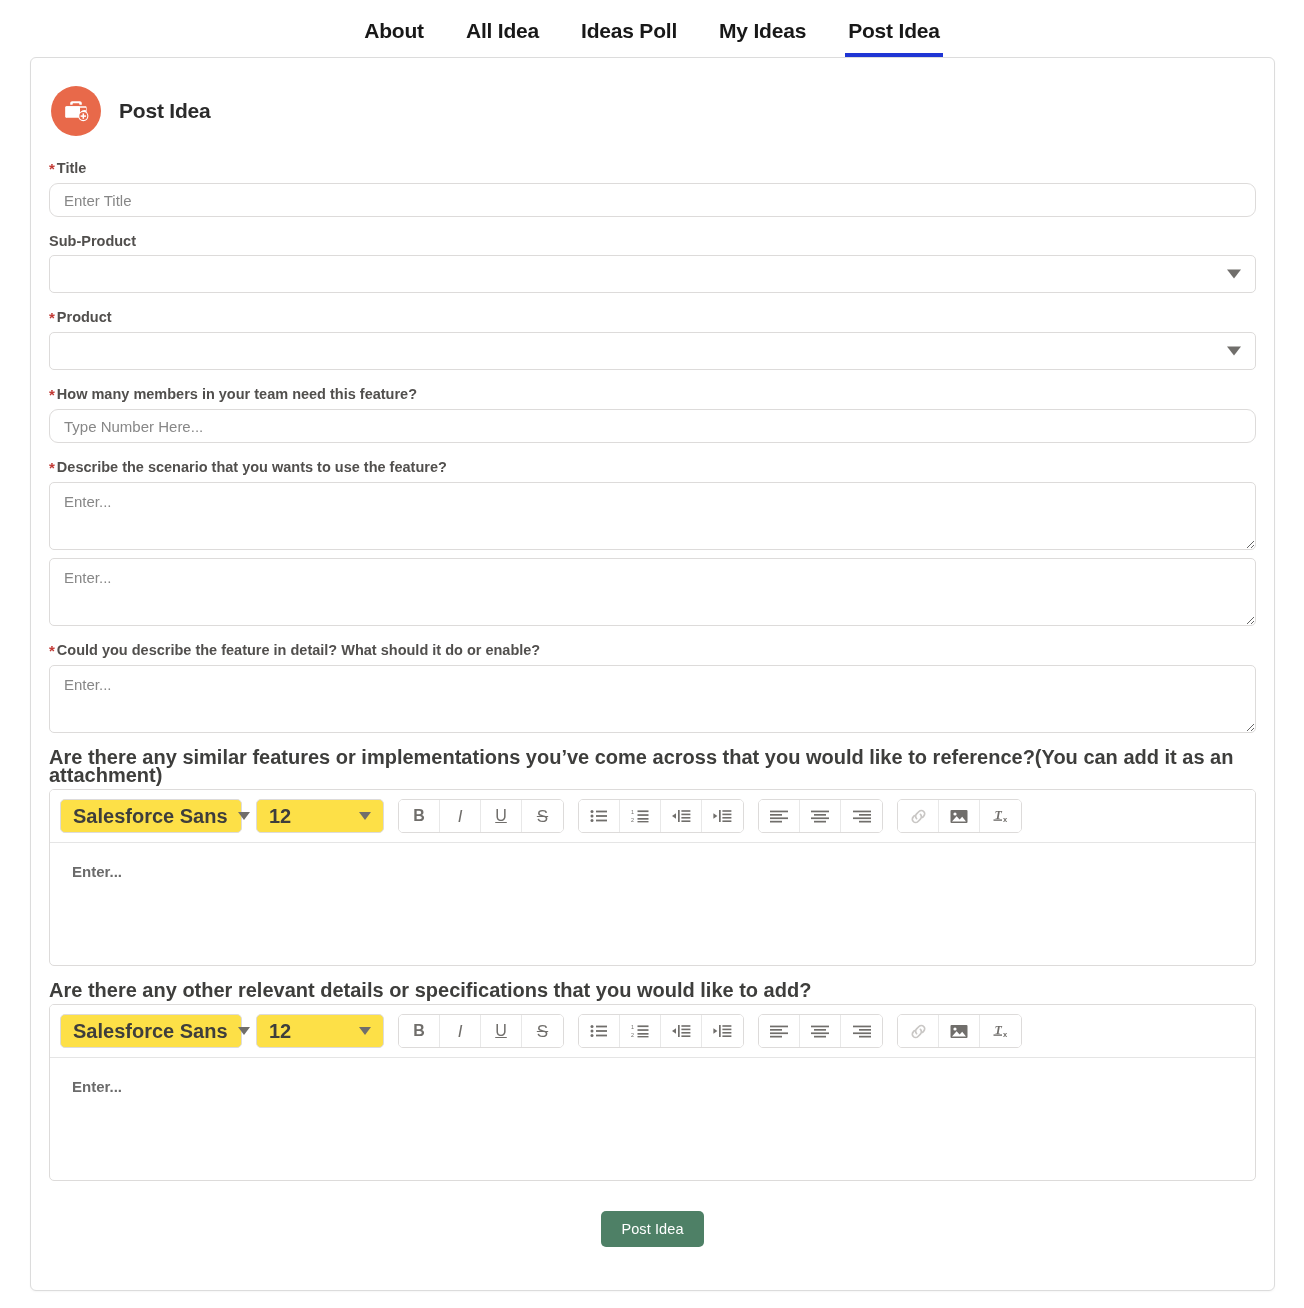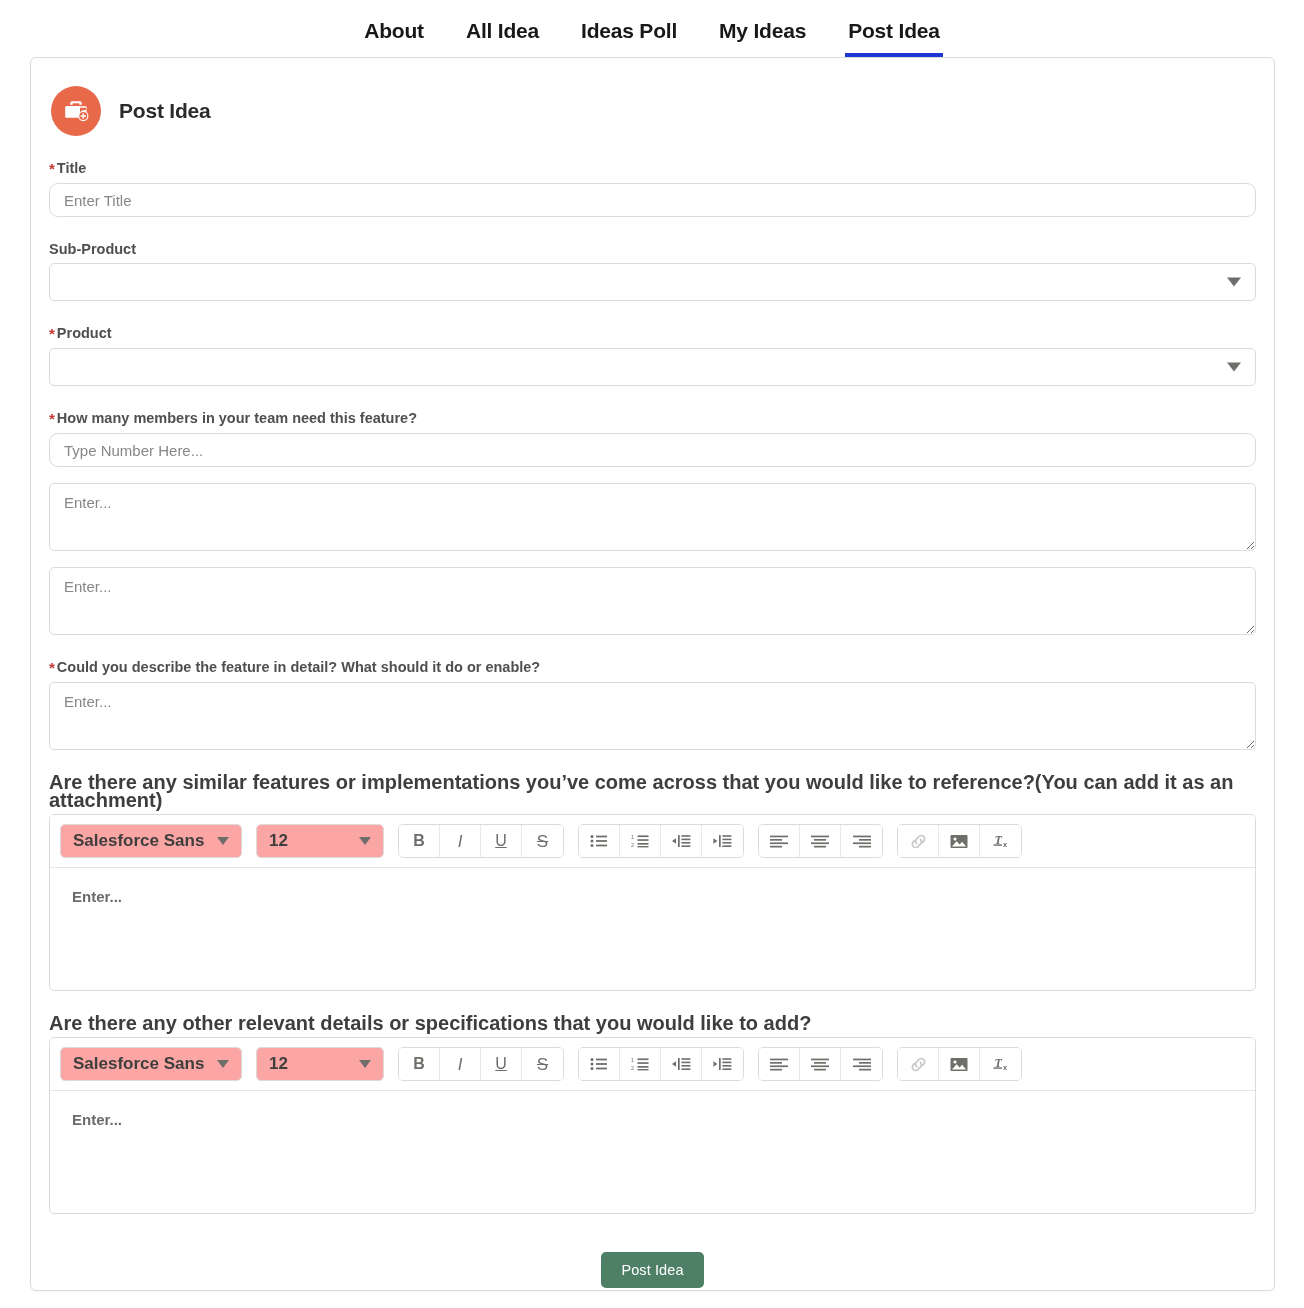--- a/index.html
+++ b/index.html
@@ -73,21 +73,21 @@
   .card-title {
     font-size: 21px;
     font-weight: bold;
     color: #2b2b2b;
     letter-spacing: -0.2px;
   }
 
   
   .form-body { padding: 14px 18px 0 18px; }
 
-  .field { margin-bottom: 16px; }
+  .field { margin-bottom: 8px; }
 
   .flabel {
     font-size: 14.5px;
     font-weight: bold;
     color: #514f4d;
     line-height: 18px;
     padding: 7px 0 5px 0;
     display: block;
   }
   .flabel.plain { font-weight: bold; color: #3e3e3c; font-size: 20px; }
@@ -163,23 +163,23 @@
     background: #fff;
   }
   .tb-select {
     height: 34px;
     border: 1px solid #dddbda;
     border-radius: 5px;
     display: flex;
     align-items: center;
     padding: 0 12px;
     gap: 10px;
-    background: #fca5a5;
+    background: #fde047;
     cursor: pointer;
-    font-size: 17px;
+    font-size: 20px;
     font-weight: bold;
     color: #3e3e3c;
     white-space: nowrap;
   }
   .tb-select.font { width: 182px; justify-content: space-between; }
   .tb-select.size { width: 128px; justify-content: space-between; }
   .tb-select .caret {
     width: 0; height: 0;
     border-left: 6px solid transparent;
     border-right: 6px solid transparent;
@@ -290,20 +290,21 @@
         <span class="caret"></span>
       </div>
     </div>
 
     <div class="field">
       <label class="flabel"><span class="req">*</span><span>How many members in your team need this feature?</span></label>
       <input class="inp" type="text" placeholder="Type Number Here..." style="">
     </div>
 
     <div class="field">
+      <label class="flabel"><span class="req">*</span><span>Describe the scenario that you wants to use the feature?</span></label>
       <textarea class="ta" placeholder="Enter..." style=""></textarea>
     </div>
 
     <div class="field">
       <textarea class="ta" placeholder="Enter..." style=""></textarea>
     </div>
 
     <div class="field">
       <label class="flabel"><span class="req">*</span><span>Could you describe the feature in detail? What should it do or enable?</span></label>
       <textarea class="ta" placeholder="Enter..." style=""></textarea>

